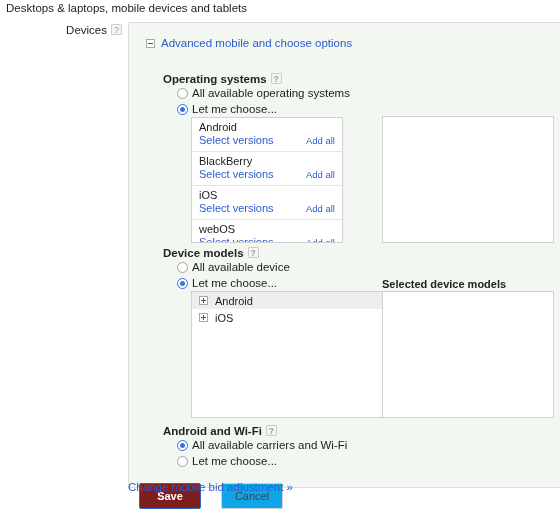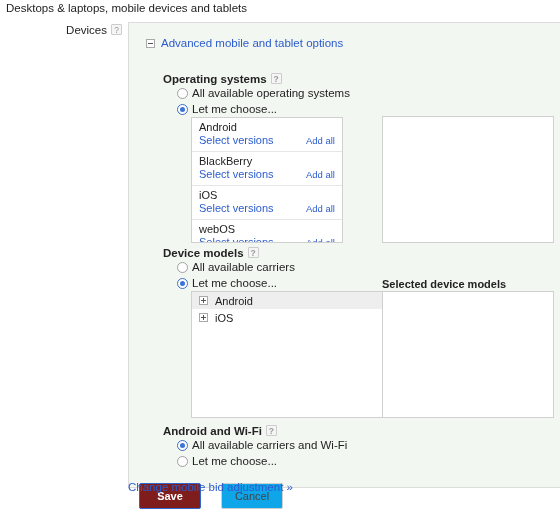--- a/index.html
+++ b/index.html
@@ -301,21 +301,21 @@
   <div class="page-title">Desktops &amp; laptops, mobile devices and tablets</div>
 
   <div class="field-label">
     <span>Devices</span><span class="help-icon">?</span>
   </div>
 
   <div class="panel">
 
     <div class="panel-head">
       <span class="toggle-box"></span>
-      <a class="link panel-head-link">Advanced mobile and tablet options</a>
+      <a class="link panel-head-link">Advanced mobile and choose options</a>
     </div>
 
     <div class="section-title" id="os-title">
       <span>Operating systems</span><span class="help-icon">?</span>
     </div>
 
     <div class="radio-row" id="os-radio-all">
       <span class="radio"></span>
       <span>All available operating systems</span>
     </div>
@@ -357,21 +357,21 @@
     </div>
 
     <div class="sel-box" id="sel-os-box"></div>
 
     <div class="section-title" id="dm-title">
       <span>Device models</span><span class="help-icon">?</span>
     </div>
 
     <div class="radio-row" id="dm-radio-all">
       <span class="radio"></span>
-      <span>All available carriers</span>
+      <span>All available device</span>
     </div>
 
     <div class="radio-row" id="dm-radio-let">
       <span class="radio on"></span>
       <span>Let me choose...</span>
     </div>
 
     <div class="tree-box">
       <div class="tree-row hl">
         <span class="expander"></span>

